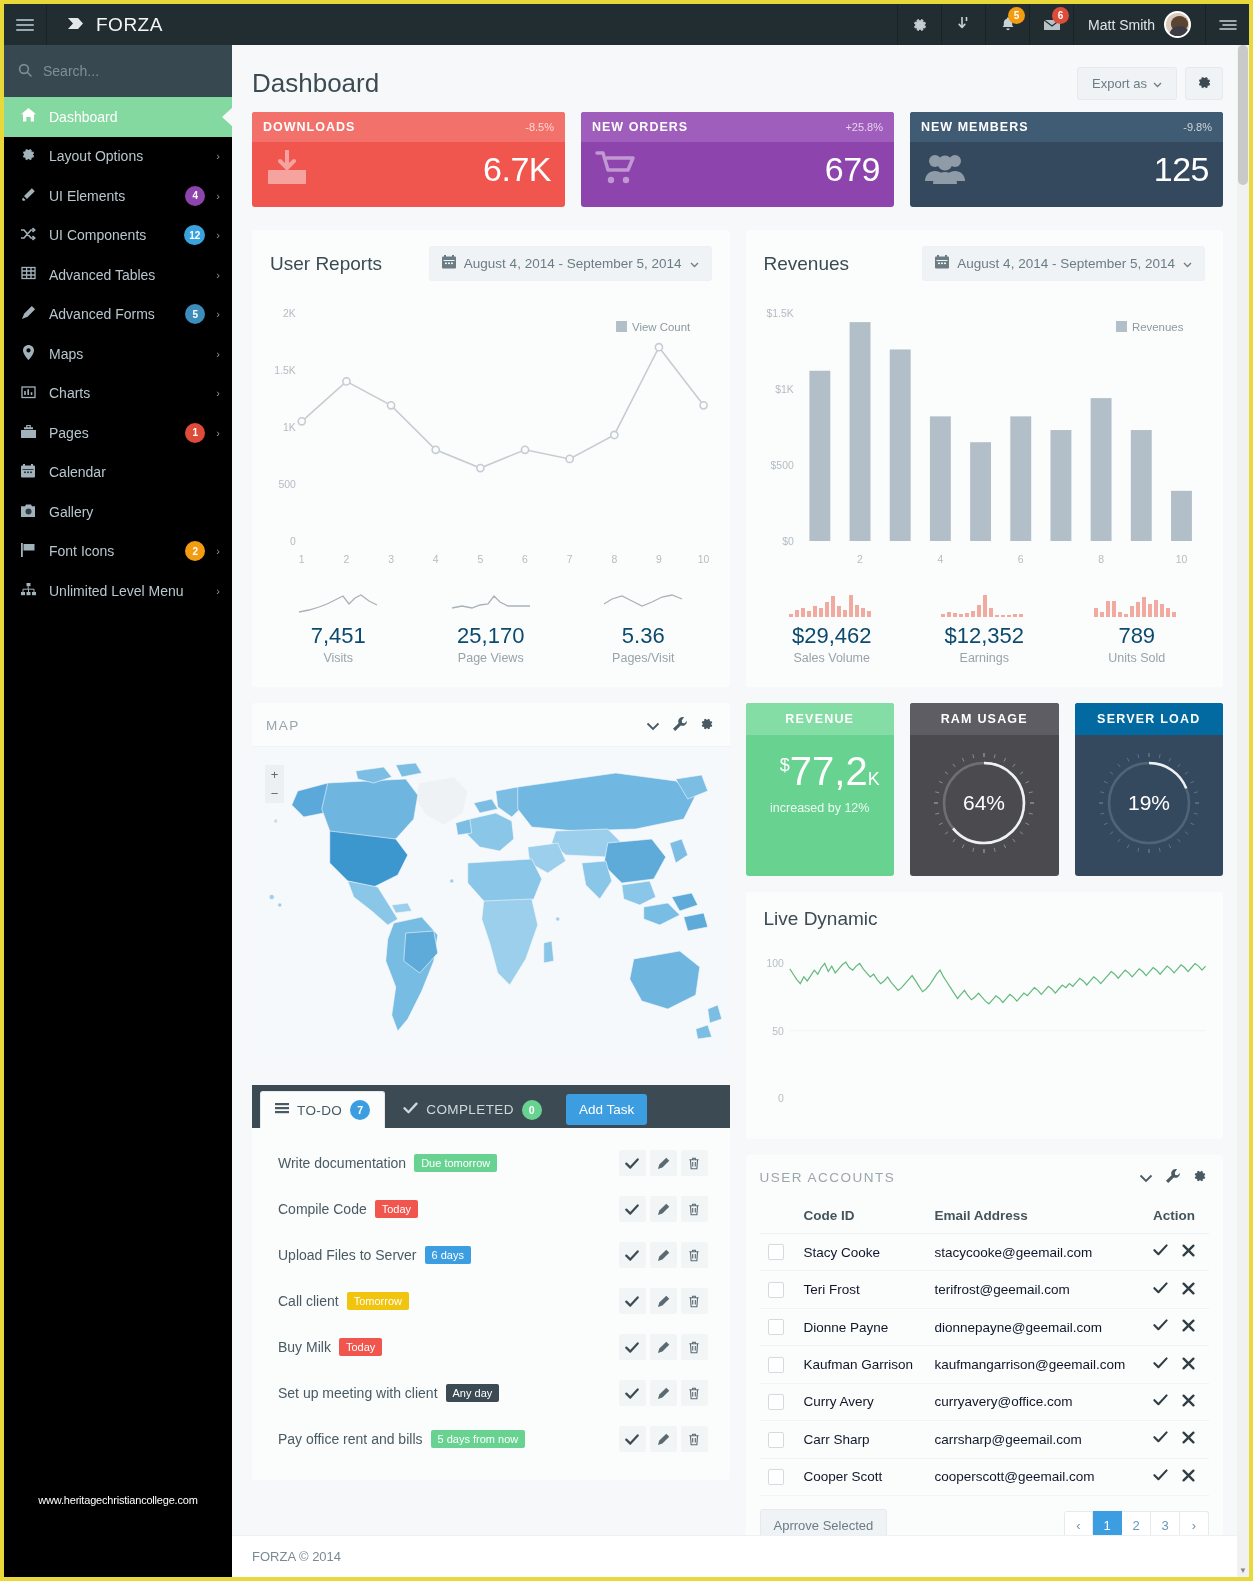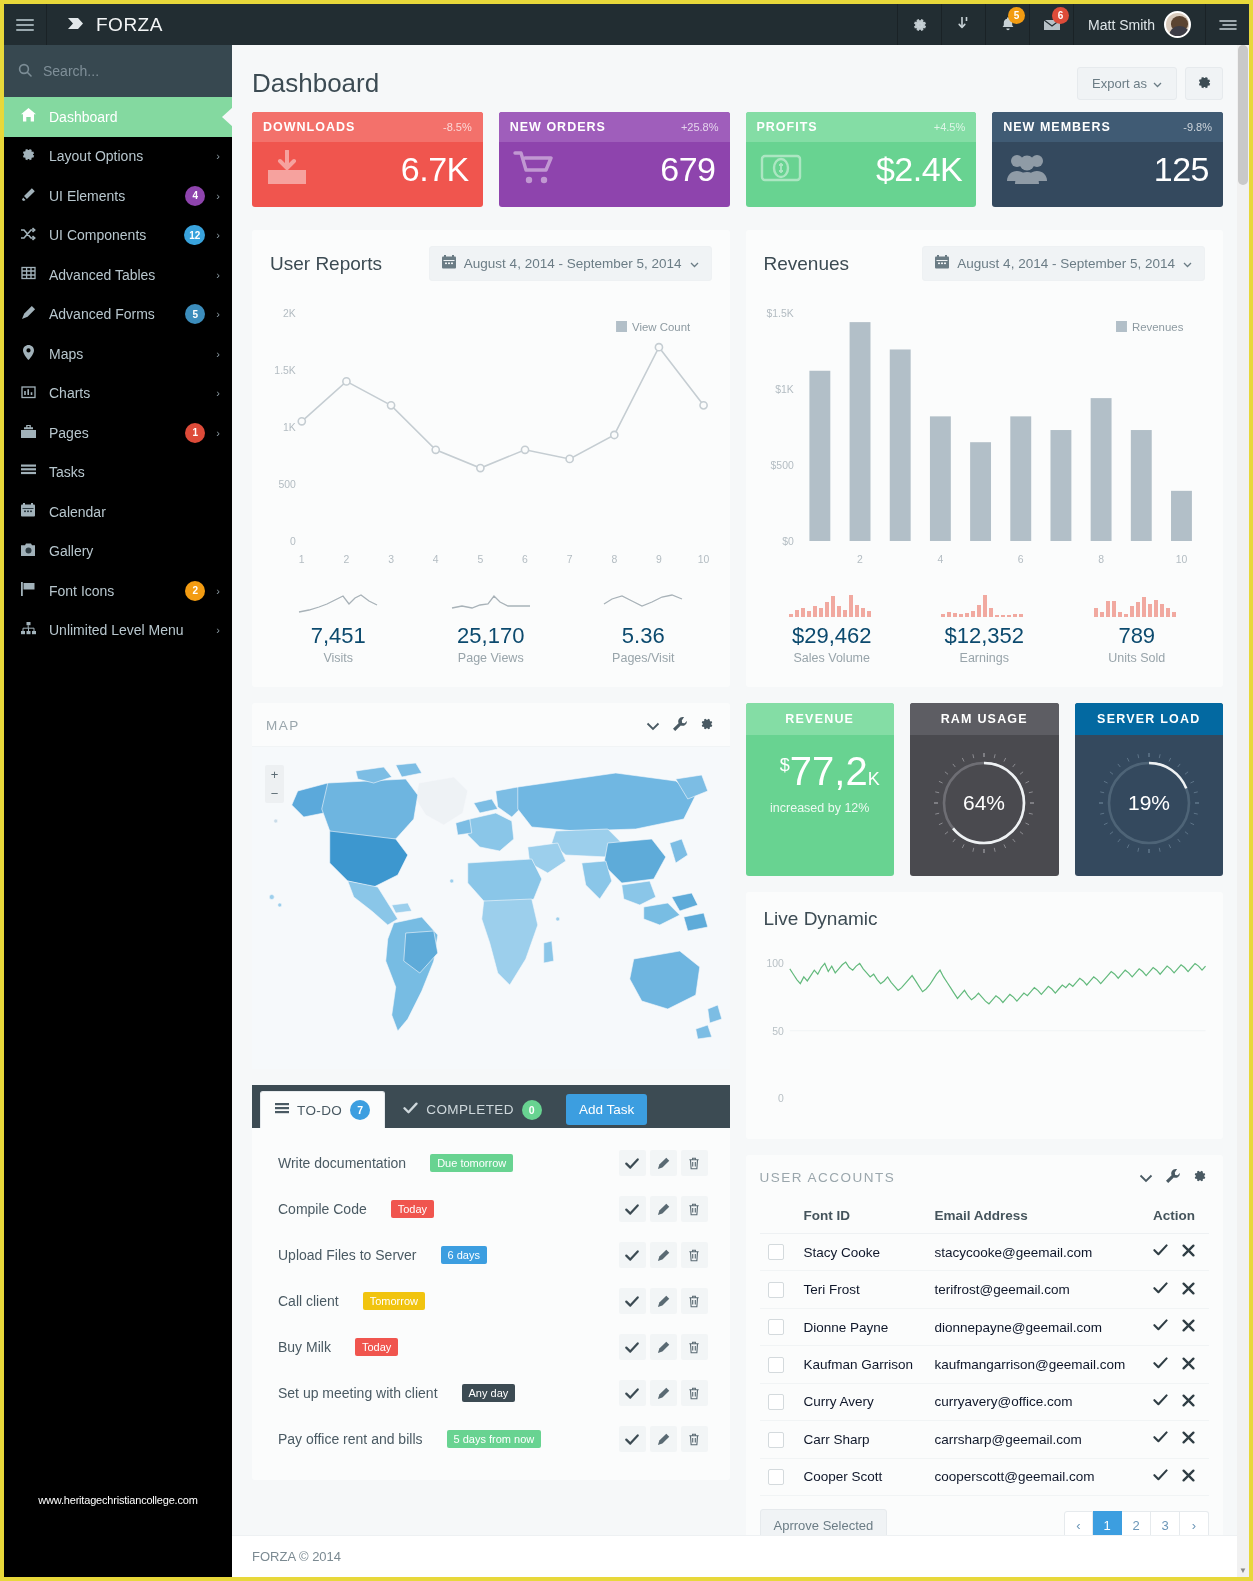--- a/index.html
+++ b/index.html
@@ -209,21 +209,21 @@
     min-width: 20px; height: 20px; border-radius: 10px; font-size: 10.5px; color: #fff;
     display: flex; align-items: center; justify-content: center; font-weight: bold; padding: 0 5px;
   }
   .t-blue { background: #3c9ee0; } .t-green { background: #68d391; }
   .btn-addtask {
     background: #3c9ee0; color: #fff; border: none; padding: 8px 13px; font-size: 13.5px;
     border-radius: 3px; cursor: pointer; font-family: "Liberation Sans", sans-serif; margin-left: 6px;
   }
   .todo-list { padding: 12px 0 18px 0; }
   .todo-item {
-    display: flex; align-items: center; padding: 10px 22px 10px 26px; gap: 24px; justify-content: flex-end;
+    display: flex; align-items: center; padding: 10px 22px 10px 26px; gap: 8px; justify-content: flex-end;
   }
   .todo-text { color: #4a5a63; font-size: 14px; }
   .tag {
     font-size: 11px; color: #fff; padding: 3px 7px; border-radius: 2px; font-weight: 500;
   }
   .tg-green { background: #68d391; } .tg-red { background: #f0554e; }
   .tg-blue { background: #3c9ee0; } .tg-yellow { background: #f1c40f; }
   .tg-dark { background: #3c4b53; }
   .todo-actions { margin-left: auto; display: flex; gap: 4px; }
   .todo-actions .ta {
@@ -452,30 +452,20 @@
           <span class="mi-icon">
             <svg width="15" height="13" viewBox="0 0 15 13" fill="currentColor">
                 <path d="M5.2 0h4.6v2.2H12v2H3v-2h2.2zm1.3 1.1v1.1h2V1.1zM0 5h15v8H0z"></path>
               </svg>
           </span>
           <span class="mi-label">Pages</span>
           <span class="mi-badge b-red">1</span>
           <span class="mi-arrow">›</span>
         </li>
 
-        <li class="menu-item">
-          <span class="mi-icon">
-            <svg width="15" height="13" viewBox="0 0 15 13" fill="currentColor">
-                <rect x="0" y="0.5" width="15" height="2.2"></rect>
-                <rect x="0" y="4.2" width="15" height="2.2"></rect>
-                <rect x="0" y="7.9" width="15" height="2.2"></rect>
-              </svg>
-          </span>
-          <span class="mi-label">Tasks</span>
-        </li>
 
         <li class="menu-item">
           <span class="mi-icon">
             <svg width="14" height="14" viewBox="0 0 14 14" fill="currentColor">
                 <rect x="0" y="1.5" width="14" height="12" rx="1"></rect>
                 <rect x="2" y="0" width="2" height="3" fill="currentColor"></rect>
                 <rect x="10" y="0" width="2" height="3"></rect>
                 <rect x="1.5" y="5" width="11" height="1" fill="#2f3d44"></rect>
                 <rect x="3" y="7.5" width="2" height="1.6" fill="#2f3d44"></rect>
                 <rect x="6" y="7.5" width="2" height="1.6" fill="#2f3d44"></rect>
@@ -581,36 +571,20 @@
                 <svg width="42" height="36" viewBox="0 0 42 36" fill="#fff">
                     <path d="M2 3h6l5 17h20l5-12H12" stroke="#fff" stroke-width="3.4" fill="none" stroke-linecap="round" stroke-linejoin="round"></path>
                     <circle cx="16" cy="30" r="3.2"></circle>
                     <circle cx="31" cy="30" r="3.2"></circle>
                   </svg>
               </span>
               <span class="stat-value">679</span>
             </div>
           </div>
 
-          <div class="stat-box sb-green">
-            <div class="stat-head">
-              <span>PROFITS</span>
-              <span class="pct">+4.5%</span>
-            </div>
-            <div class="stat-body">
-              <span class="stat-icon">
-                <svg width="42" height="30" viewBox="0 0 42 30" fill="none" stroke="#fff" stroke-width="2.4">
-                    <rect x="2" y="3" width="38" height="24" rx="3"></rect>
-                    <ellipse cx="21" cy="15" rx="7" ry="9"></ellipse>
-                    <path d="M21 10v10M19 12h4M19 18h4" stroke-width="1.8"></path>
-                  </svg>
-              </span>
-              <span class="stat-value">$2.4K</span>
-            </div>
-          </div>
 
           <div class="stat-box sb-navy">
             <div class="stat-head">
               <span>NEW MEMBERS</span>
               <span class="pct">-9.8%</span>
             </div>
             <div class="stat-body">
               <span class="stat-icon">
                 <svg width="42" height="32" viewBox="0 0 42 32" fill="#fff">
                     <circle cx="11" cy="9" r="6"></circle>
@@ -1231,21 +1205,21 @@
                         <path d="M14 9.1l-1.2-.6a4.9 4.9 0 000-1l1.2-.6-.9-2.2-1.3.4a5 5 0 00-.7-.7l.4-1.3L9.3 2l-.6 1.2a4.9 4.9 0 00-1.4 0L6.7 2 4.5 2.9l.4 1.3a5 5 0 00-.7.7L2.9 4.5 2 6.7l1.2.6a4.9 4.9 0 000 1.4L2 9.3l.9 2.2 1.3-.4c.2.3.5.5.7.7l-.4 1.3 2.2.9.6-1.2a4.9 4.9 0 001.4 0l.6 1.2 2.2-.9-.4-1.3c.3-.2.5-.5.7-.7l1.3.4.9-2.2z"></path>
                       </svg>
                   </span>
                 </div>
               </div>
               <div style="padding:0 14px;">
                 <table class="ua-table">
                   <thead>
                     <tr>
                       <th style="width:36px;"></th>
-                      <th>Font ID</th>
+                      <th>Code ID</th>
                       <th>Email Address</th>
                       <th style="text-align:right;padding-right:14px;">Action</th>
                     </tr>
                   </thead>
                   <tbody id="uaBody">
                       <tr>
                         <td><span class="ua-check"></span></td>
                         <td>Stacy Cooke</td>
                         <td>stacycooke@geemail.com</td>
                         <td>

